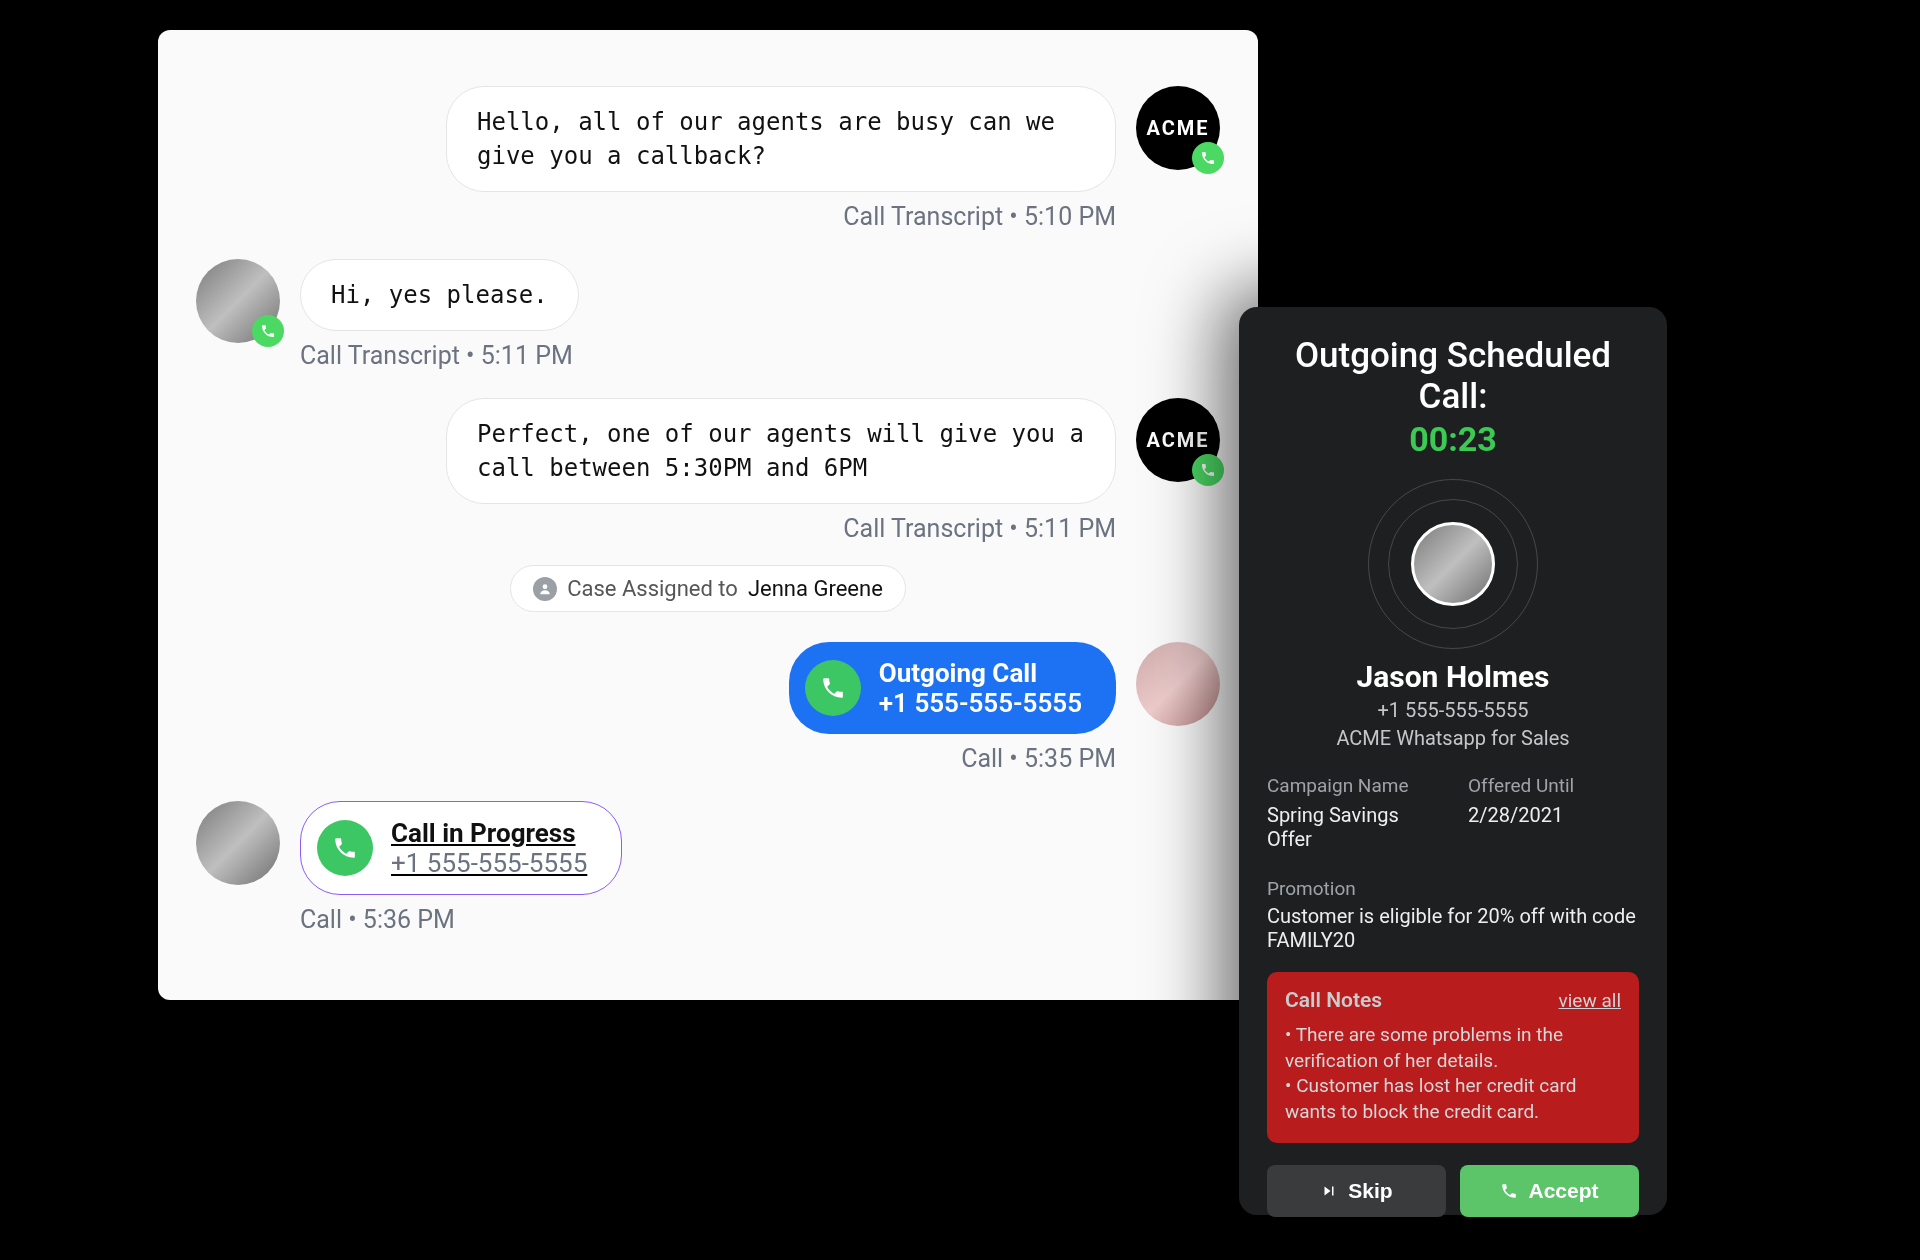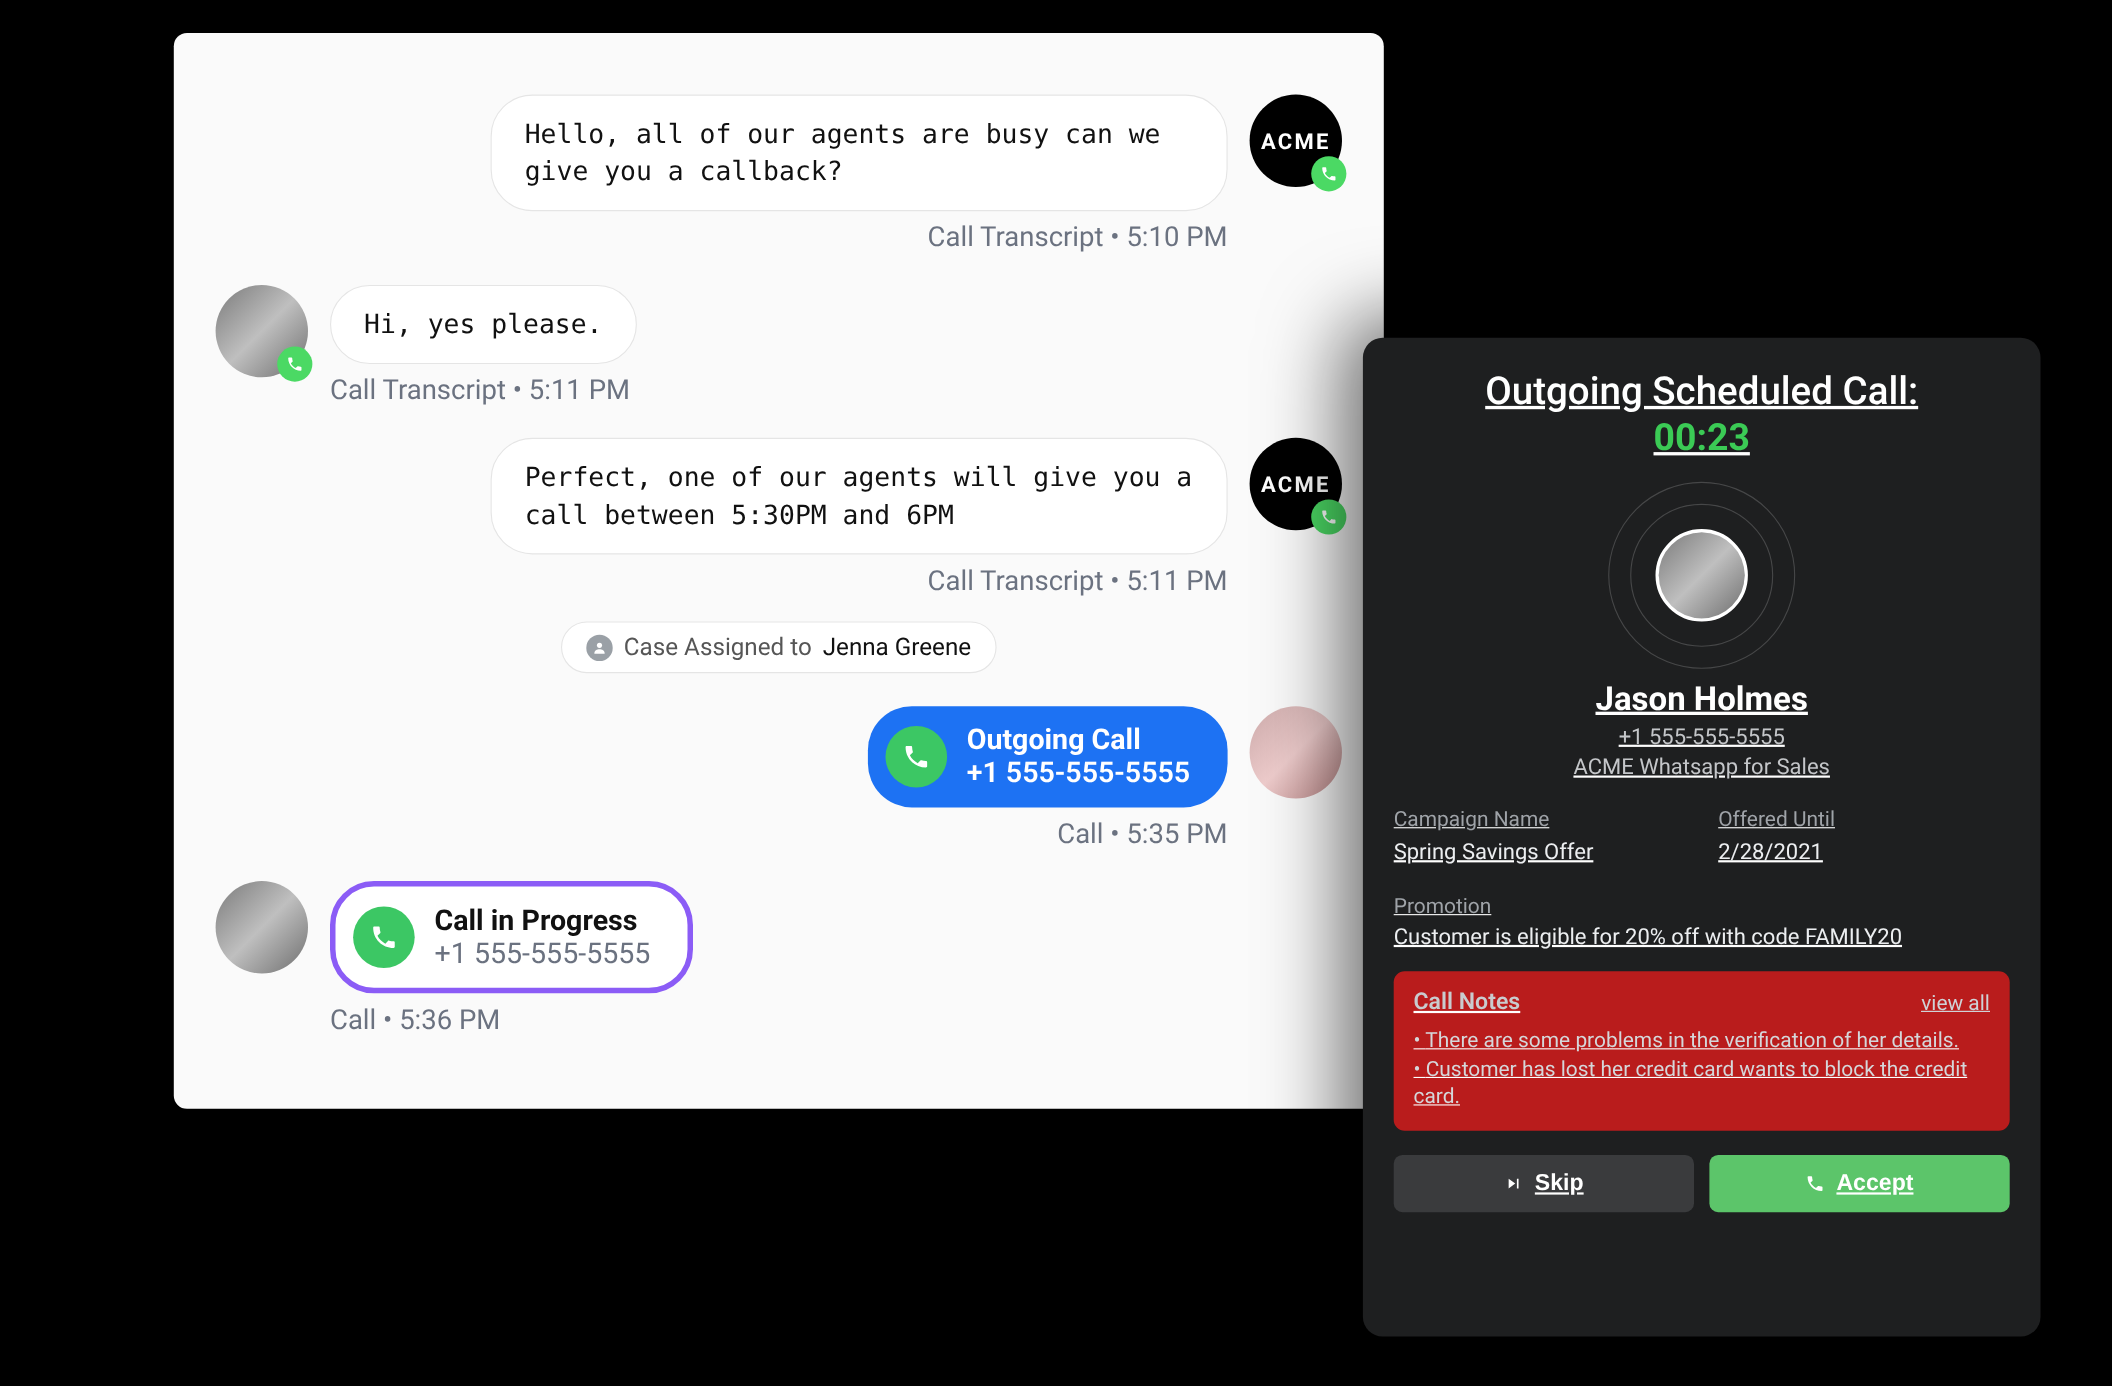--- a/index.html
+++ b/index.html
@@ -88,46 +88,45 @@
       background:#9aa0a6; display:flex; align-items:center; justify-content:center;
     }
     .chip .assignee { color:#111; }
 
     
     .call-bubble {
       display:inline-flex; align-items:center; gap:18px;
       border-radius:40px; padding:16px 34px 16px 16px;
     }
     .call-bubble.blue { background:#1d72f3; }
-    .call-bubble.white { background:#fff; border:5px solid #8b5cf6; }
+    .call-bubble.white { background:#fff; border:1px solid #8b5cf6;text-decoration:underline; }
 
     .call-circle {
       width:56px; height:56px; border-radius:50%;
       background:#3cc764;
       display:flex; align-items:center; justify-content:center;
     }
 
     .call-text .title { font-size:26px; font-weight:700; }
     .call-text .phone { font-size:26px; font-weight:600; }
     .call-bubble.blue .call-text .title, .call-bubble.blue .call-text .phone { color:#fff; }
     .call-bubble.white .call-text .title { color:#111; }
     .call-bubble.white .call-text .phone { color:#6b7280; font-weight:400; }
 
     
     .call-modal {
       position:absolute;
       left:1239px; top:307px;
-      width:616px; height:908px;
+      width:428px; height:908px;
       background:#1e1f20;
       border-radius:18px;
       padding:28px 28px 24px;
       box-shadow: 0 0 70px 20px rgba(0,0,0,.55);
       color:#fff;
       font-size:21px;
-      text-decoration:underline;
     }
 
     .call-modal .header { text-align:center; margin-bottom:20px; }
     .call-modal .header .title { font-size:35px; font-weight:500; }
     .call-modal .header .timer { font-size:34px; font-weight:700; color:#3bcb55; margin-top:2px; }
 
     .pulse-avatar {
       width:170px; height:170px; margin:10px auto 10px; position:relative;
       display:flex; align-items:center; justify-content:center;
     }

